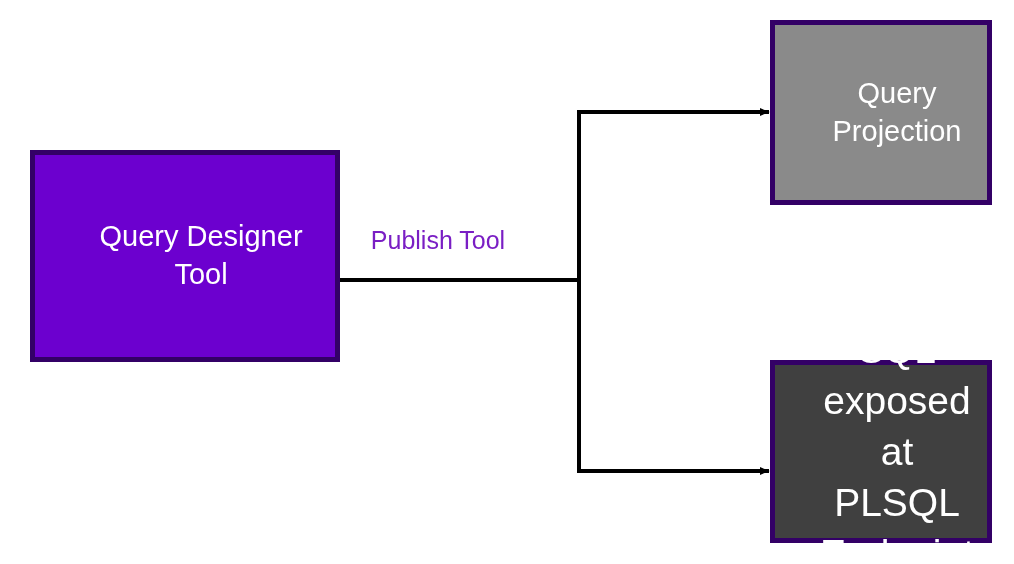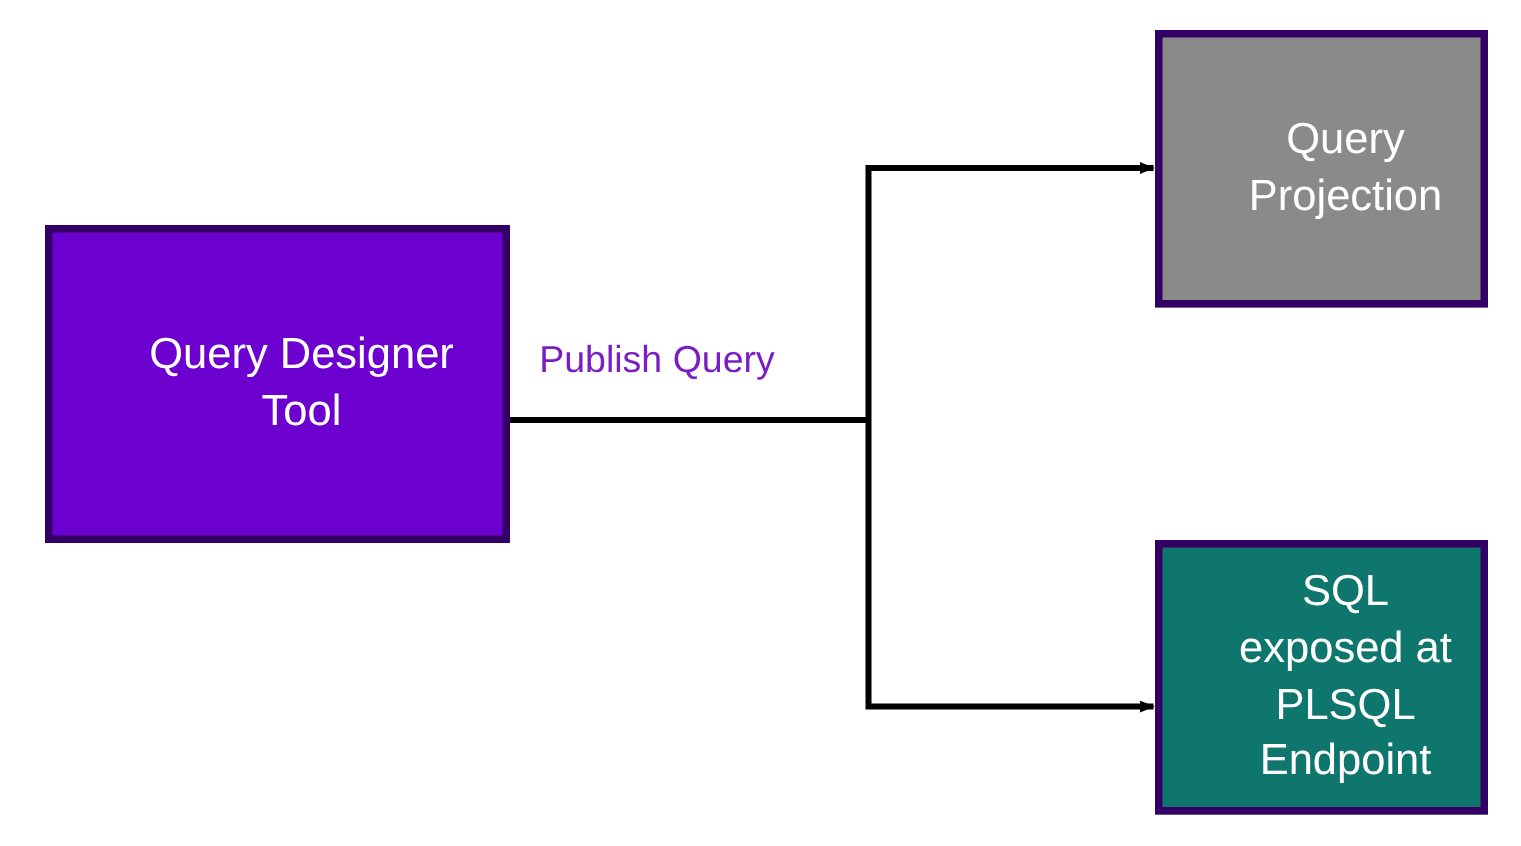--- a/index.html
+++ b/index.html
@@ -59,23 +59,23 @@
     height: 185px;
     background: #8a8a8a;
     border: 5px solid #330066;
     font-size: 29px;
   }
   #node-sql-endpoint {
     left: 770px;
     top: 360px;
     width: 222px;
     height: 183px;
-    background: #0f766e;
+    background: #404040;
     border: 5px solid #330066;
-    font-size: 29px;
+    font-size: 39px;
   }
   #edge-label-publish-query {
     position: absolute;
     left: 348px;
     top: 224px;
     width: 180px;
     text-align: center;
     color: #7a1ec4;
     font-family: "Liberation Sans", sans-serif;
     font-size: 25px;
@@ -113,15 +113,15 @@
 Projection</span>
   </div>
 
   <div class="node" id="node-sql-endpoint">
     <span class="node-label">SQL
 exposed at
 PLSQL
 Endpoint</span>
   </div>
 
-  <div id="edge-label-publish-query">Publish Query</div>
+  <div id="edge-label-publish-query">Publish Tool</div>
 
 </div>
 
 </body></html>

